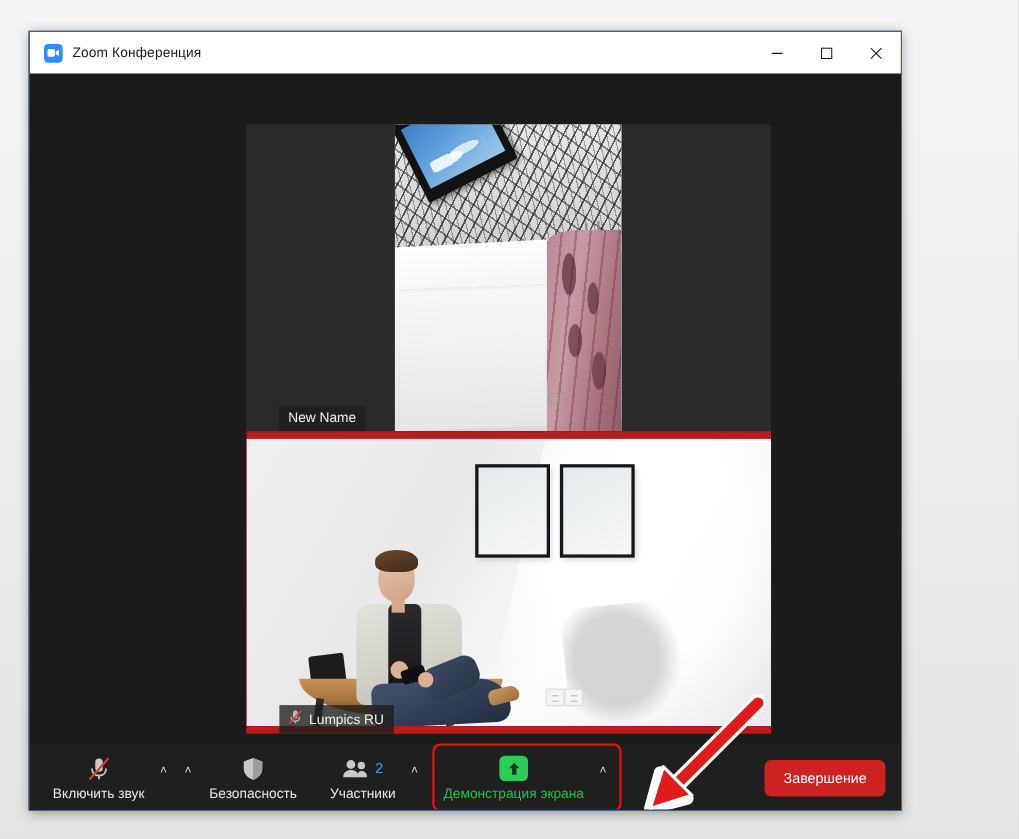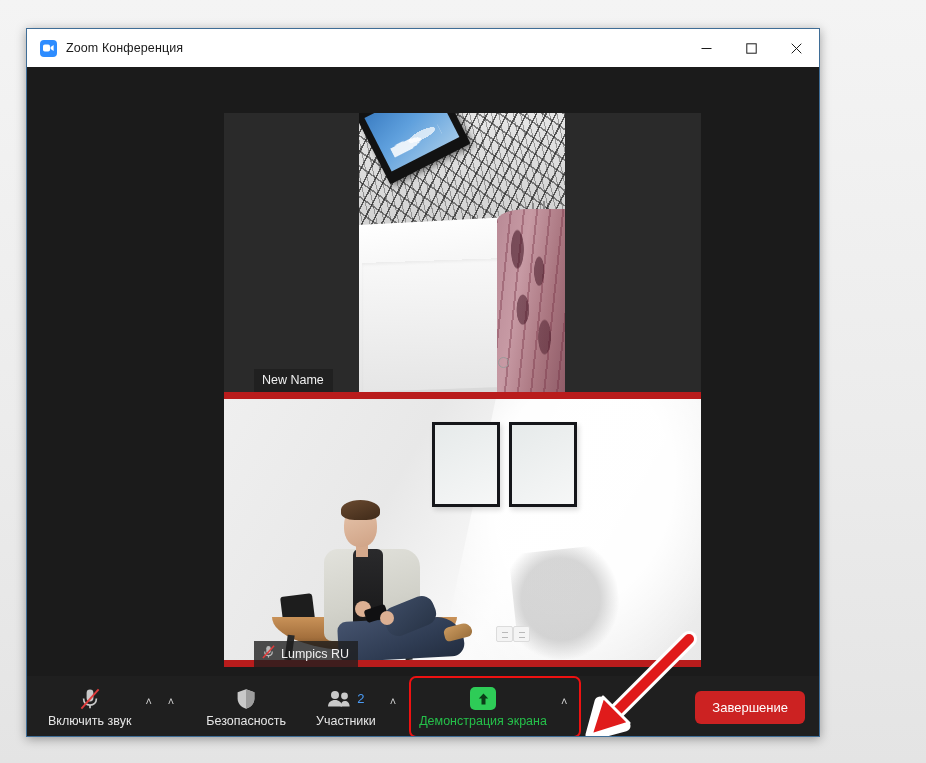--- a/index.html
+++ b/index.html
@@ -567,21 +567,21 @@
             </span>
             <span class="tb-label">Включить звук</span>
           </div>
           <span class="chev">˄</span>
         </div>
 
         <div class="tb-group">
           <span class="chev">˄</span>
         </div>
 
-        <div class="tb-item" style="margin-left:16px;">
+        <div class="tb-item" style="">
           <span class="tb-icon">
             <svg width="20" height="22" viewBox="0 0 20 22">
               <path d="M10 1.2 L18.4 4.2 V10.6 C18.4 15.6 14.8 19.4 10 20.8 C5.2 19.4 1.6 15.6 1.6 10.6 V4.2 Z" fill="#c9c9c9"></path>
               <path d="M10 1.2 L18.4 4.2 V10.6 C18.4 15.6 14.8 19.4 10 20.8 Z" fill="#9d9d9d"></path>
             </svg>
           </span>
           <span class="tb-label">Безопасность</span>
         </div>
 
         <div class="tb-group" style="margin-left:16px;">

